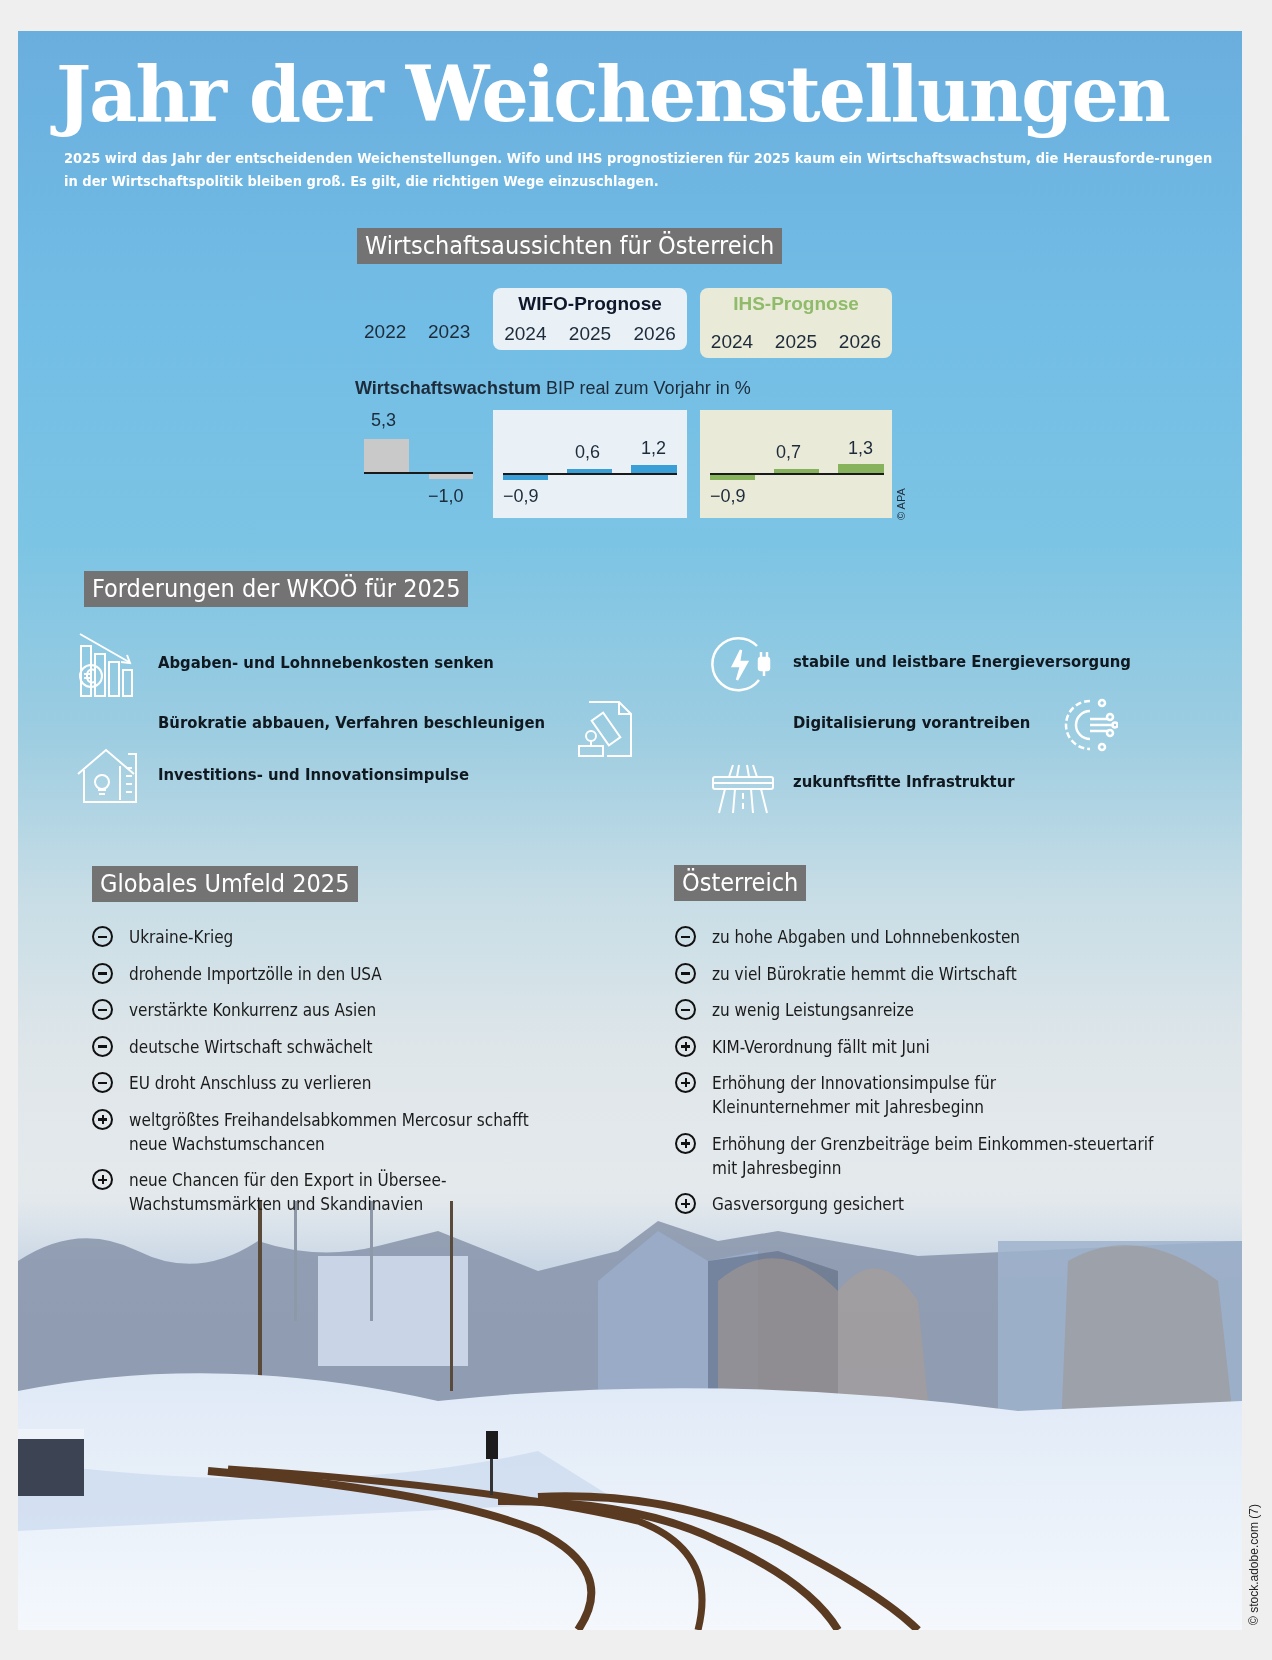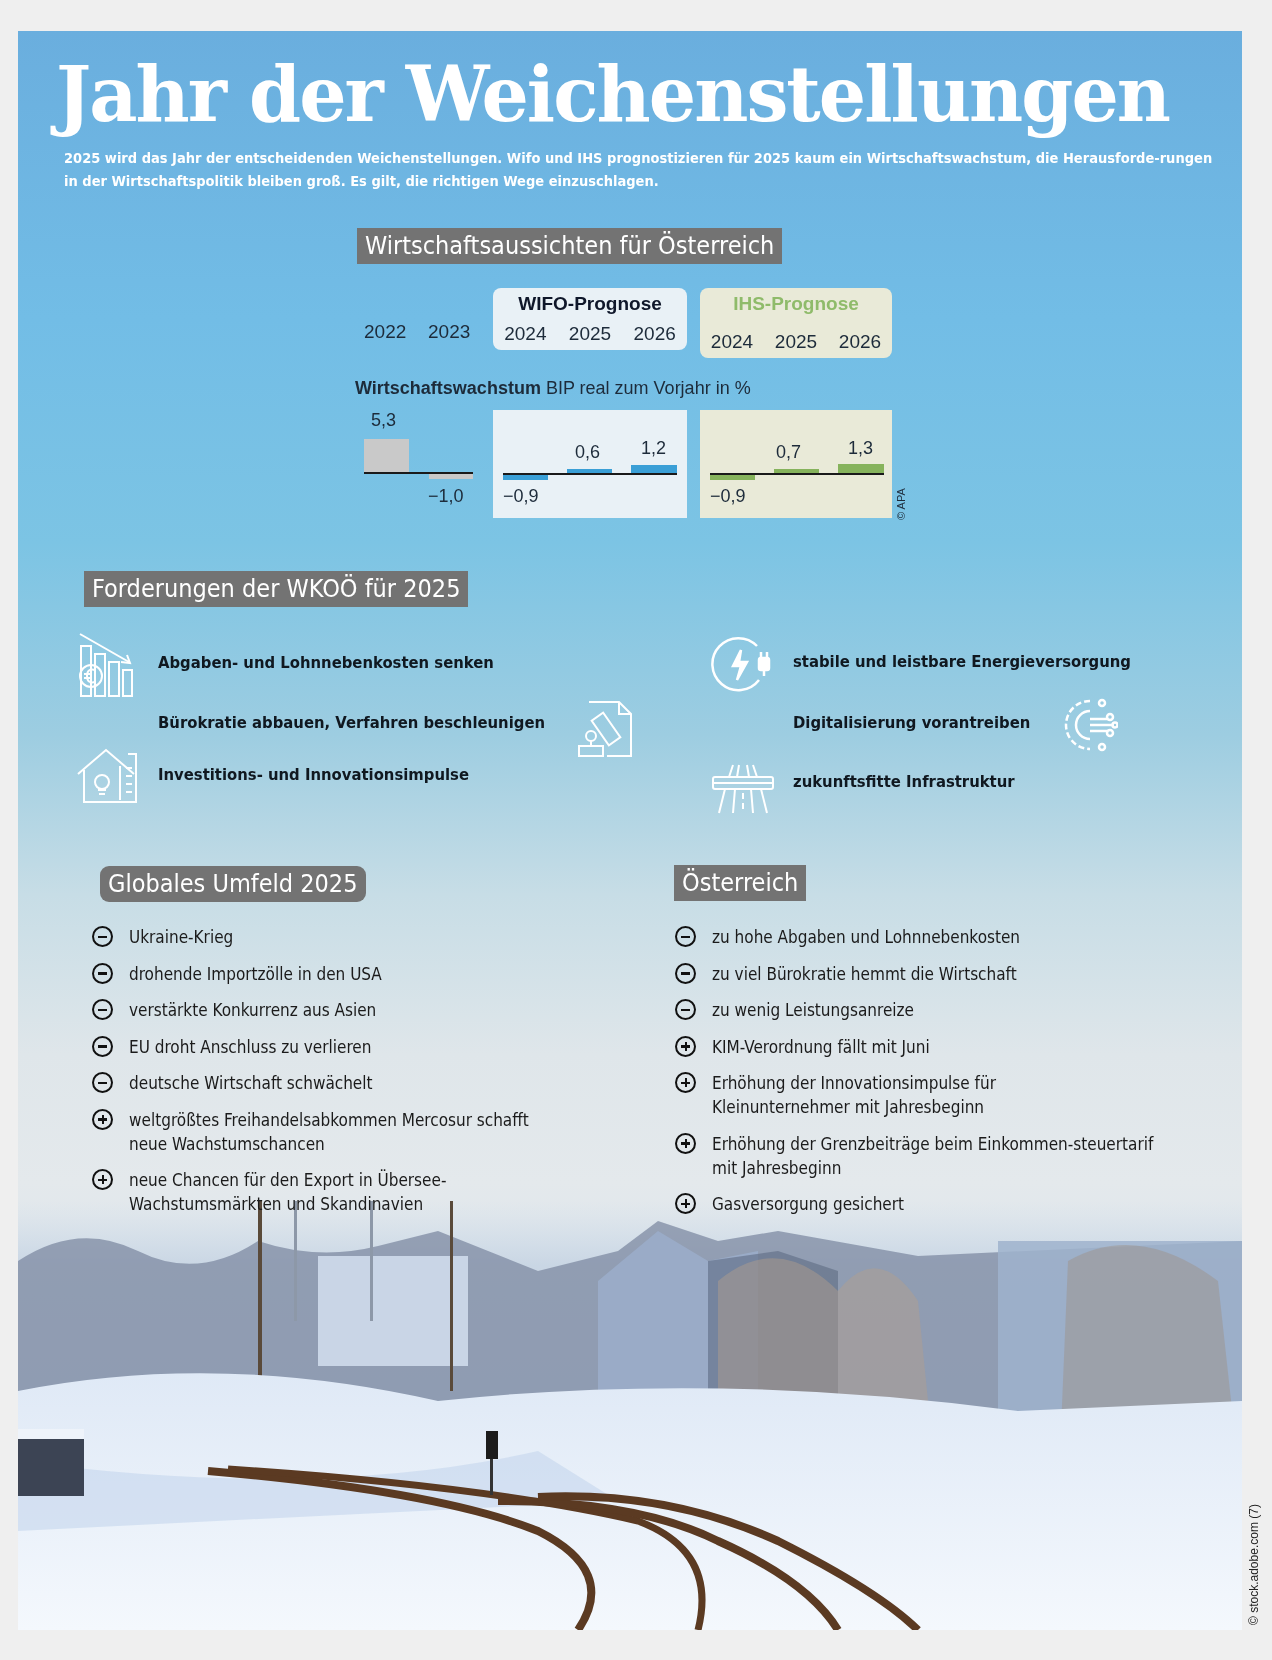--- a/index.html
+++ b/index.html
@@ -239,27 +239,27 @@
 <svg class="dicon" style="left:711px; top:763px;" width="64" height="52" viewBox="0 0 64 52">
   <g fill="none" stroke="#fff" stroke-width="2">
     <path d="M22 2 L18 14 M28 2 L26 14 M36 2 L38 14 M42 2 L46 14"></path>
     <rect x="2" y="14" width="60" height="12" rx="2"></rect>
     <path d="M2 20 H62"></path>
     <path d="M14 26 L8 50 M24 26 L22 50 M40 26 L42 50 M50 26 L56 50 M32 30 V36 M32 40 V46"></path>
   </g>
 </svg>
 <span class="demand" style="left:793px; top:772px;">zukunftsfitte Infrastruktur</span>
 
-<div class="black-head" style="left:100px; top:866px;border-radius:9px;">Globales Umfeld 2025</div>
+<div class="black-head" style="left:92px; top:866px;">Globales Umfeld 2025</div>
 <ul class="list" style="left:92px; top:925px; width:470px;">
   <li><span class="sign"></span><span>Ukraine-Krieg</span></li>
   <li><span class="sign"></span><span>drohende Importzölle in den USA</span></li>
   <li><span class="sign"></span><span>verstärkte Konkurrenz aus Asien</span></li>
+  <li><span class="sign"></span><span>deutsche Wirtschaft schwächelt</span></li>
   <li><span class="sign"></span><span>EU droht Anschluss zu verlieren</span></li>
-  <li><span class="sign"></span><span>deutsche Wirtschaft schwächelt</span></li>
   <li style="width:420px;"><span class="sign plus"></span><span>weltgrößtes Freihandelsabkommen Mercosur schafft neue Wachstumschancen</span></li>
   <li style="width:400px;"><span class="sign plus"></span><span>neue Chancen für den Export in Übersee-Wachstumsmärkten und Skandinavien</span></li>
 </ul>
 
 <div class="black-head" style="left:674px; top:865px;">Österreich</div>
 <ul class="list" style="left:675px; top:925px; width:480px;">
   <li><span class="sign"></span><span>zu hohe Abgaben und Lohnnebenkosten</span></li>
   <li><span class="sign"></span><span>zu viel Bürokratie hemmt die Wirtschaft</span></li>
   <li><span class="sign"></span><span>zu wenig Leistungsanreize</span></li>
   <li><span class="sign plus"></span><span>KIM-Verordnung fällt mit Juni</span></li>

